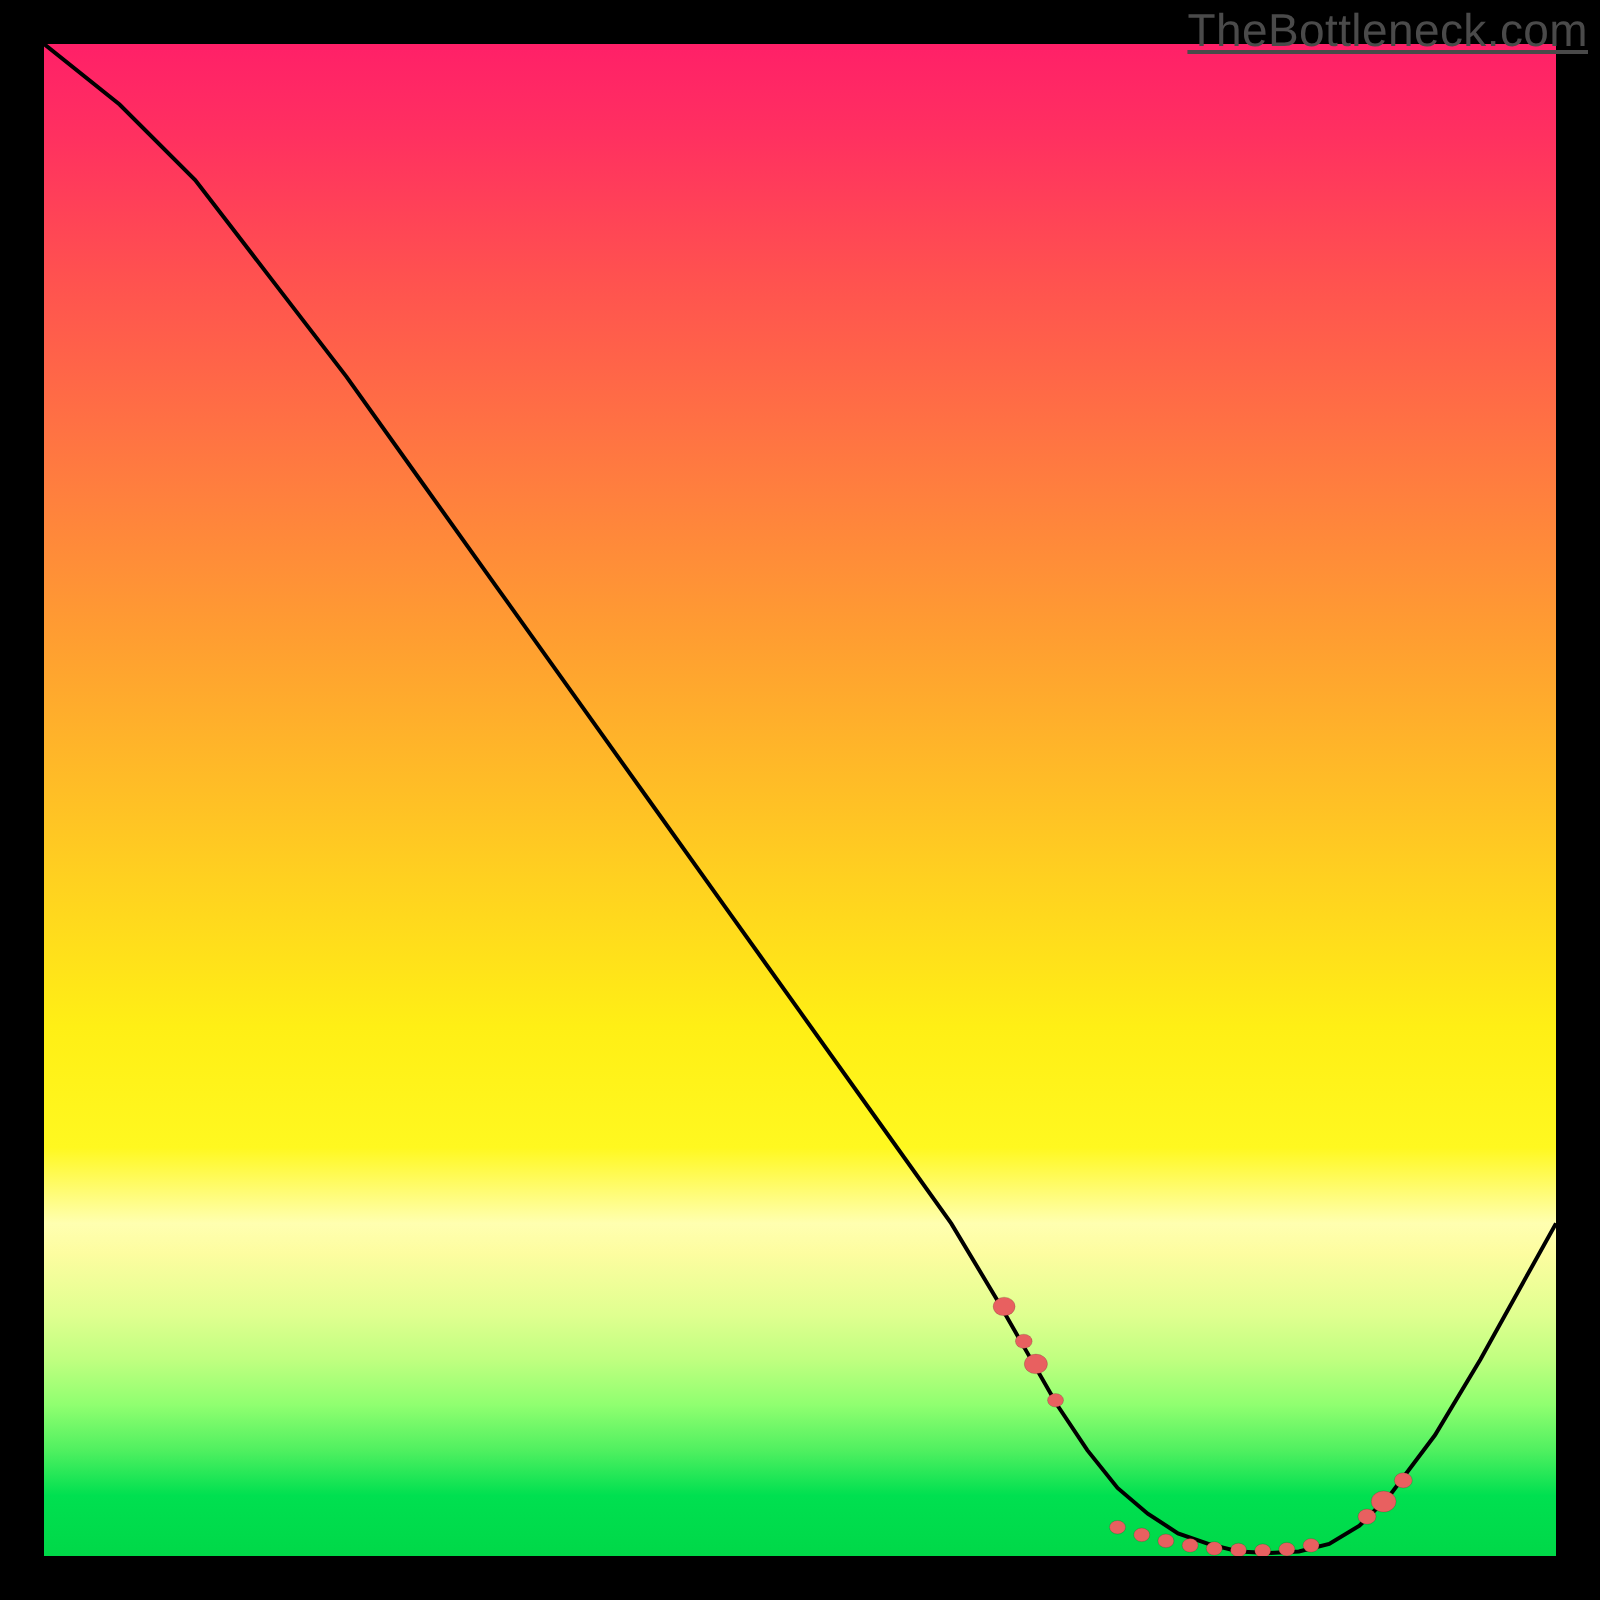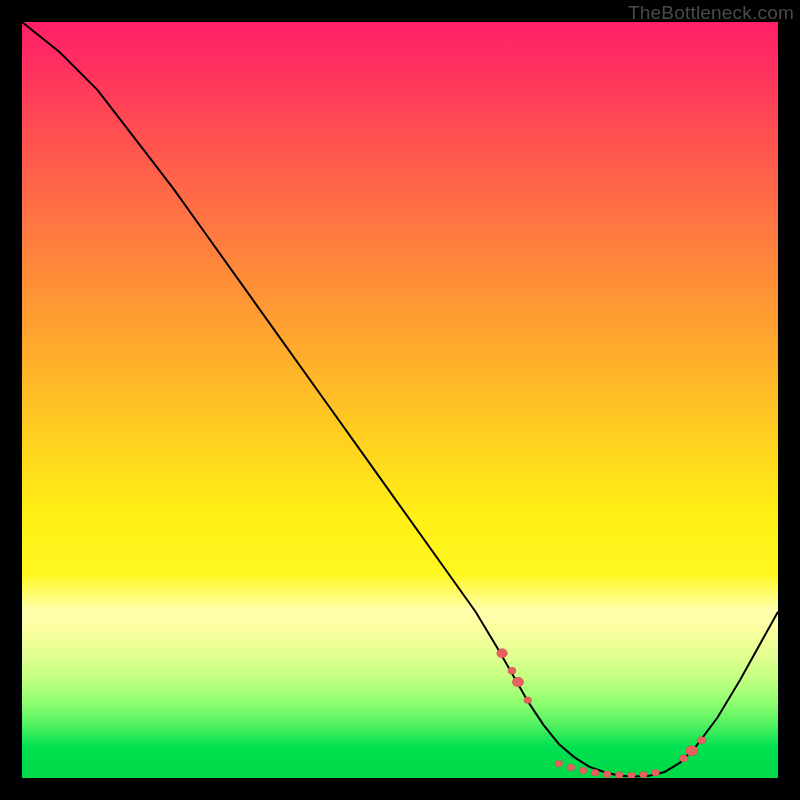--- a/index.html
+++ b/index.html
@@ -40,25 +40,26 @@
         #90ff70 90%,
         #50f060 93%,
         #00e050 96%,
         #00d848 100%
       );
     }
     .watermark {
       position: absolute;
       top: 2px;
       right: 6px;
-      font-size: 19px;
+      font-size: 23px;
       font-weight: 500;
       color: #4a4a4a;
       z-index: 10;
       letter-spacing: 0.2px;
+      text-decoration: underline;
     }
     .svg-overlay {
       position: absolute;
       top: 0;
       left: 0;
       width: 100%;
       height: 100%;
       z-index: 5;
     }
     .curve-line {

